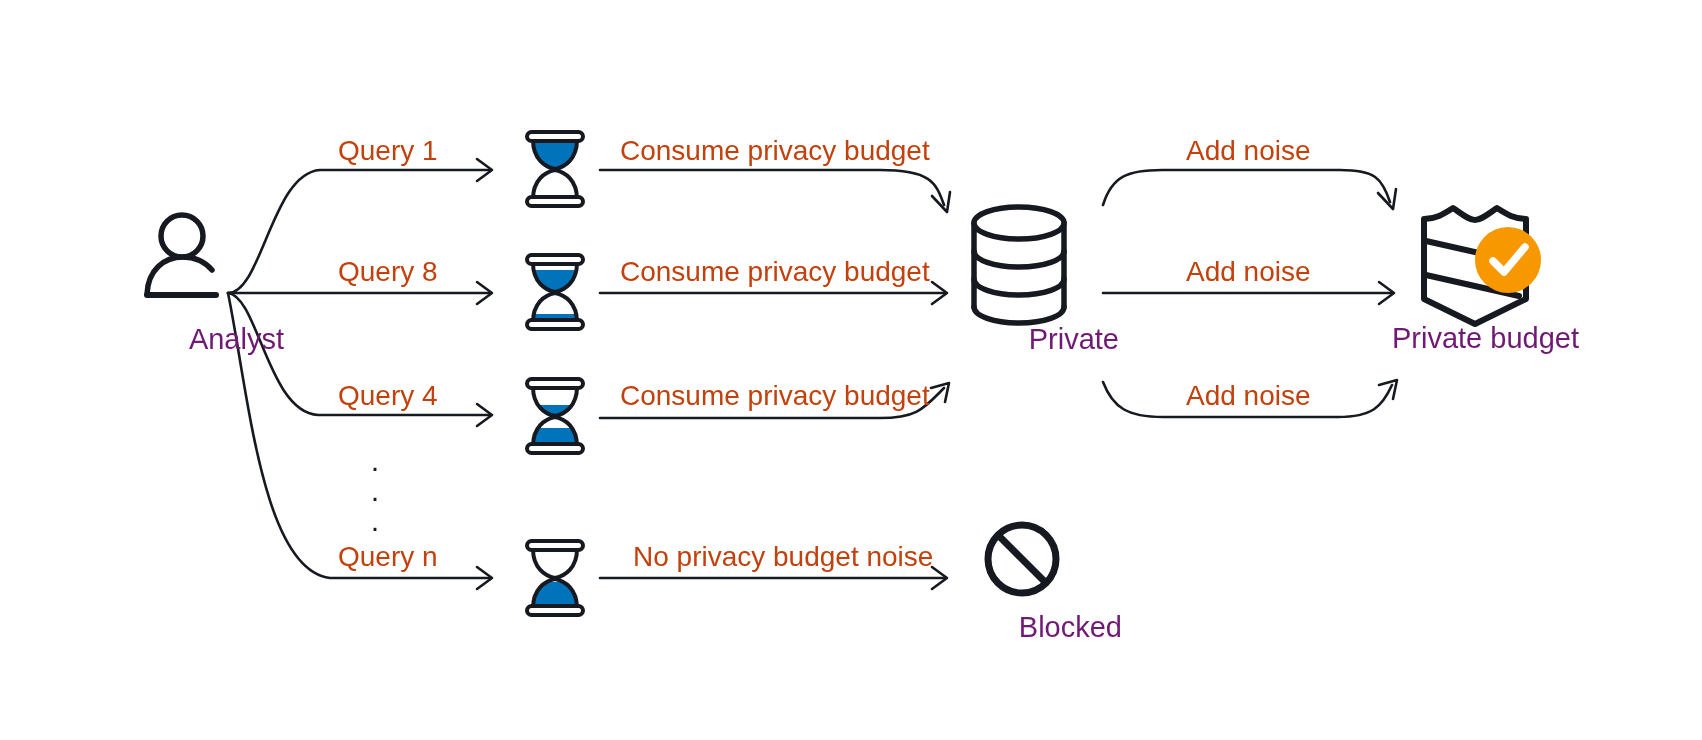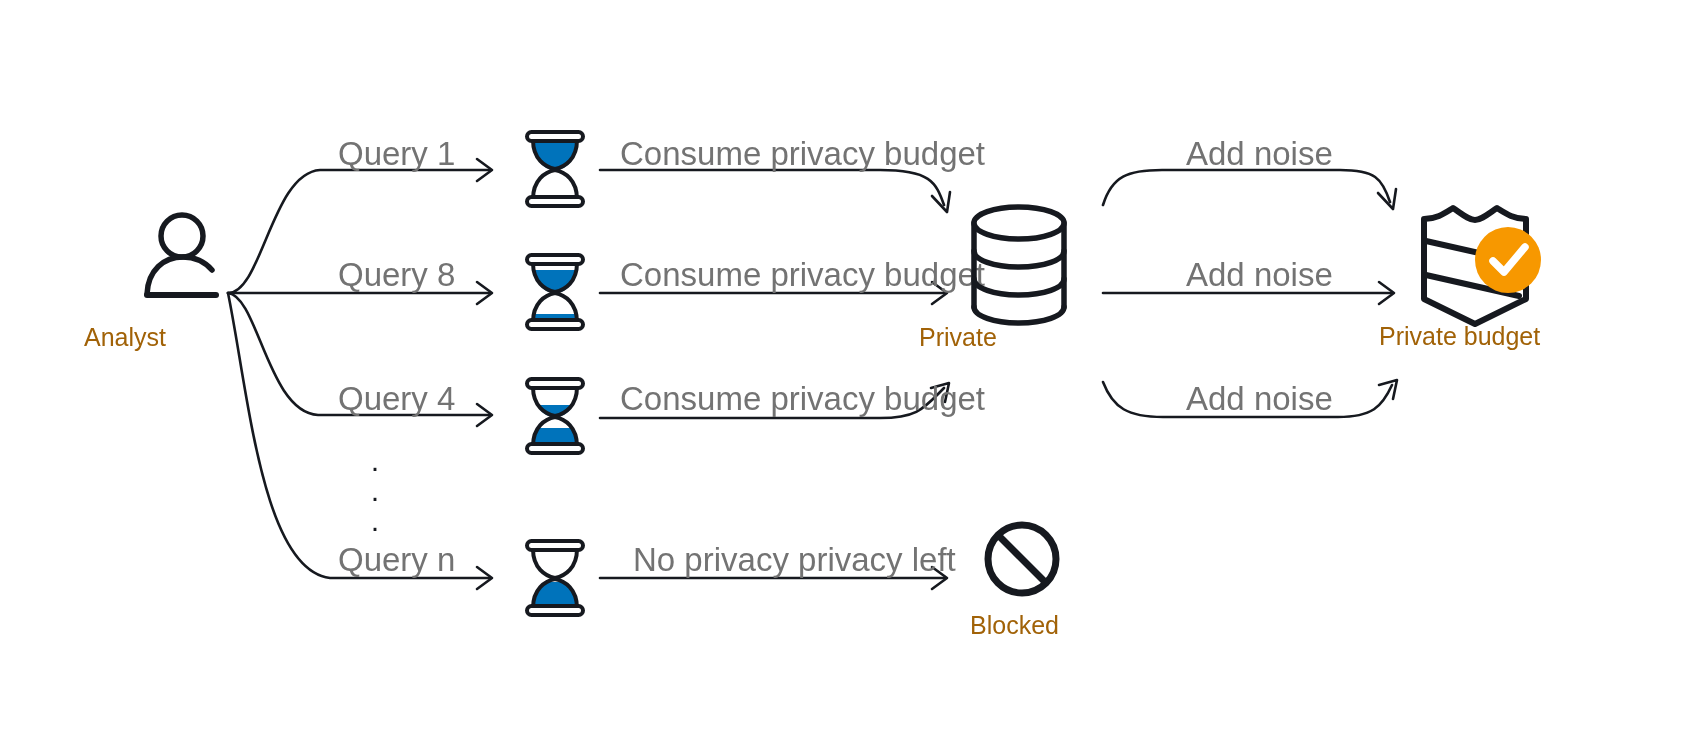--- a/index.html
+++ b/index.html
@@ -36,33 +36,33 @@
   }
   .edge-head {
     fill: none;
     stroke: #16191f;
     stroke-width: 2.6;
     stroke-linecap: round;
     stroke-linejoin: round;
   }
   .lbl {
     position: absolute;
-    font-size: 33px;
+    font-size: 28px;
     line-height: 1;
-    color: #737373;
+    color: #c2410c;
     white-space: nowrap;
     font-family: "Liberation Sans", sans-serif;
   }
   .node-cap {
     position: absolute;
-    font-size: 25px;
+    font-size: 29px;
     line-height: 1;
-    color: #a16207;
+    color: #701a75;
     white-space: nowrap;
-    text-align: left;
+    text-align: right;
     font-family: "Liberation Sans", sans-serif;
   }
   .icon-box {
     position: absolute;
   }
   .dots {
     position: absolute;
     font-size: 30px;
     line-height: 30px;
     color: #16191f;
@@ -236,21 +236,21 @@
 
   <div class="dots" style="left:360px; top:452px; width:30px;">
     <span>·</span>
     <span>·</span>
     <span>·</span>
   </div>
 
   <div class="lbl" style="left:620px; top:137px;">Consume privacy budget</div>
   <div class="lbl" style="left:620px; top:258px;">Consume privacy budget</div>
   <div class="lbl" style="left:620px; top:382px;">Consume privacy budget</div>
-  <div class="lbl" style="left:633px; top:543px;">No privacy privacy left</div>
+  <div class="lbl" style="left:633px; top:543px;">No privacy budget noise</div>
 
   <div class="icon-box" style="left:966px; top:203px; width:106px; height:124px;">
     <svg viewBox="0 0 106 124" width="106" height="124">
       <path d="M 8 20 L 8 104" fill="none" stroke="#16191f" stroke-width="5.5" stroke-linecap="round"></path>
       <path d="M 98 20 L 98 104" fill="none" stroke="#16191f" stroke-width="5.5" stroke-linecap="round"></path>
       <ellipse cx="53" cy="20" rx="45" ry="16" fill="#ffffff" stroke="#16191f" stroke-width="5.5"></ellipse>
       <path d="M 8 48 C 8 57 28 64 53 64 C 78 64 98 57 98 48" fill="none" stroke="#16191f" stroke-width="5.5" stroke-linecap="round"></path>
       <path d="M 8 76 C 8 85 28 92 53 92 C 78 92 98 85 98 76" fill="none" stroke="#16191f" stroke-width="5.5" stroke-linecap="round"></path>
       <path d="M 8 104 C 8 113 28 120 53 120 C 78 120 98 113 98 104" fill="none" stroke="#16191f" stroke-width="5.5" stroke-linecap="round"></path>
     </svg>
@@ -272,15 +272,15 @@
     </svg>
   </div>
   <div class="node-cap" style="left:1379px; top:324px; width:200px;">Private budget</div>
 
   <div class="icon-box" style="left:983px; top:520px; width:78px; height:78px;">
     <svg viewBox="0 0 78 78" width="78" height="78">
       <circle cx="39" cy="39" r="34" fill="none" stroke="#16191f" stroke-width="7"></circle>
       <line x1="16" y1="16" x2="62" y2="62" stroke="#16191f" stroke-width="7" stroke-linecap="round"></line>
     </svg>
   </div>
-  <div class="node-cap" style="left:970px; top:613px; width:200px;">Blocked</div>
+  <div class="node-cap" style="left:922px; top:613px; width:200px;">Blocked</div>
 
 </div>
 
 </body></html>

